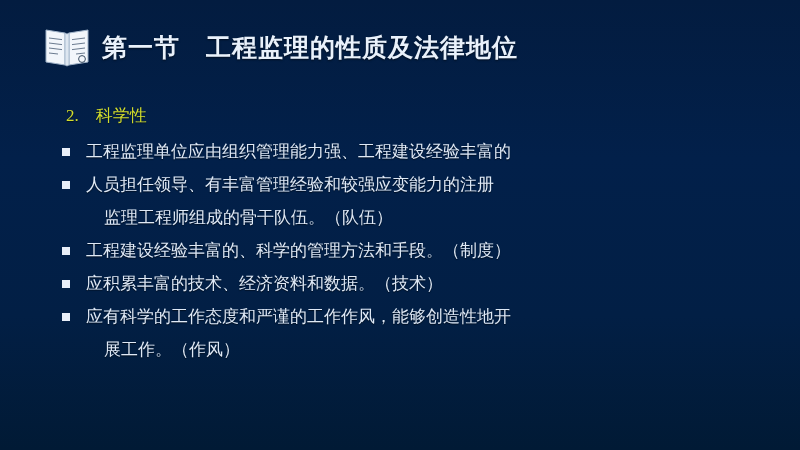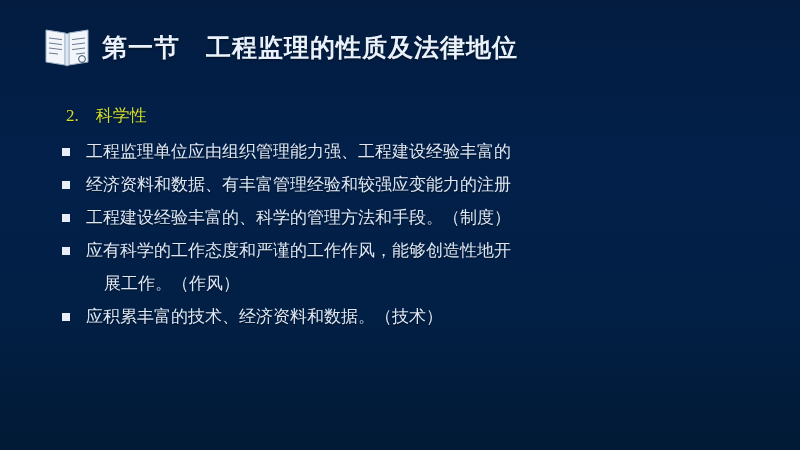--- a/index.html
+++ b/index.html
@@ -136,34 +136,35 @@
 
     <ul class="bullet-list">
 
       <li class="bullet-item">
         <span class="bullet-marker"></span>
         <span class="bullet-line">工程监理单位应由组织管理能力强、工程建设经验丰富的</span>
       </li>
 
       <li class="bullet-item">
         <span class="bullet-marker"></span>
-        <span class="bullet-line">经济资料和数据、有丰富管理经验和较强应变能力的注册</span>
+        <span class="bullet-line">人员担任领导、有丰富管理经验和较强应变能力的注册</span>
+        <span class="bullet-line cont">监理工程师组成的骨干队伍。（队伍）</span>
       </li>
 
       <li class="bullet-item">
         <span class="bullet-marker"></span>
         <span class="bullet-line">工程建设经验丰富的、科学的管理方法和手段。（制度）</span>
       </li>
 
       <li class="bullet-item">
         <span class="bullet-marker"></span>
-        <span class="bullet-line">应有科学的工作态度和严谨的工作作风，能够创造性地开</span>
-        <span class="bullet-line cont">展工作。（作风）</span>
+        <span class="bullet-line">应积累丰富的技术、经济资料和数据。（技术）</span>
       </li>
 
       <li class="bullet-item">
         <span class="bullet-marker"></span>
-        <span class="bullet-line">应积累丰富的技术、经济资料和数据。（技术）</span>
+        <span class="bullet-line">应有科学的工作态度和严谨的工作作风，能够创造性地开</span>
+        <span class="bullet-line cont">展工作。（作风）</span>
       </li>
 
     </ul>
   </div>
 </div>
 
 </body></html>

